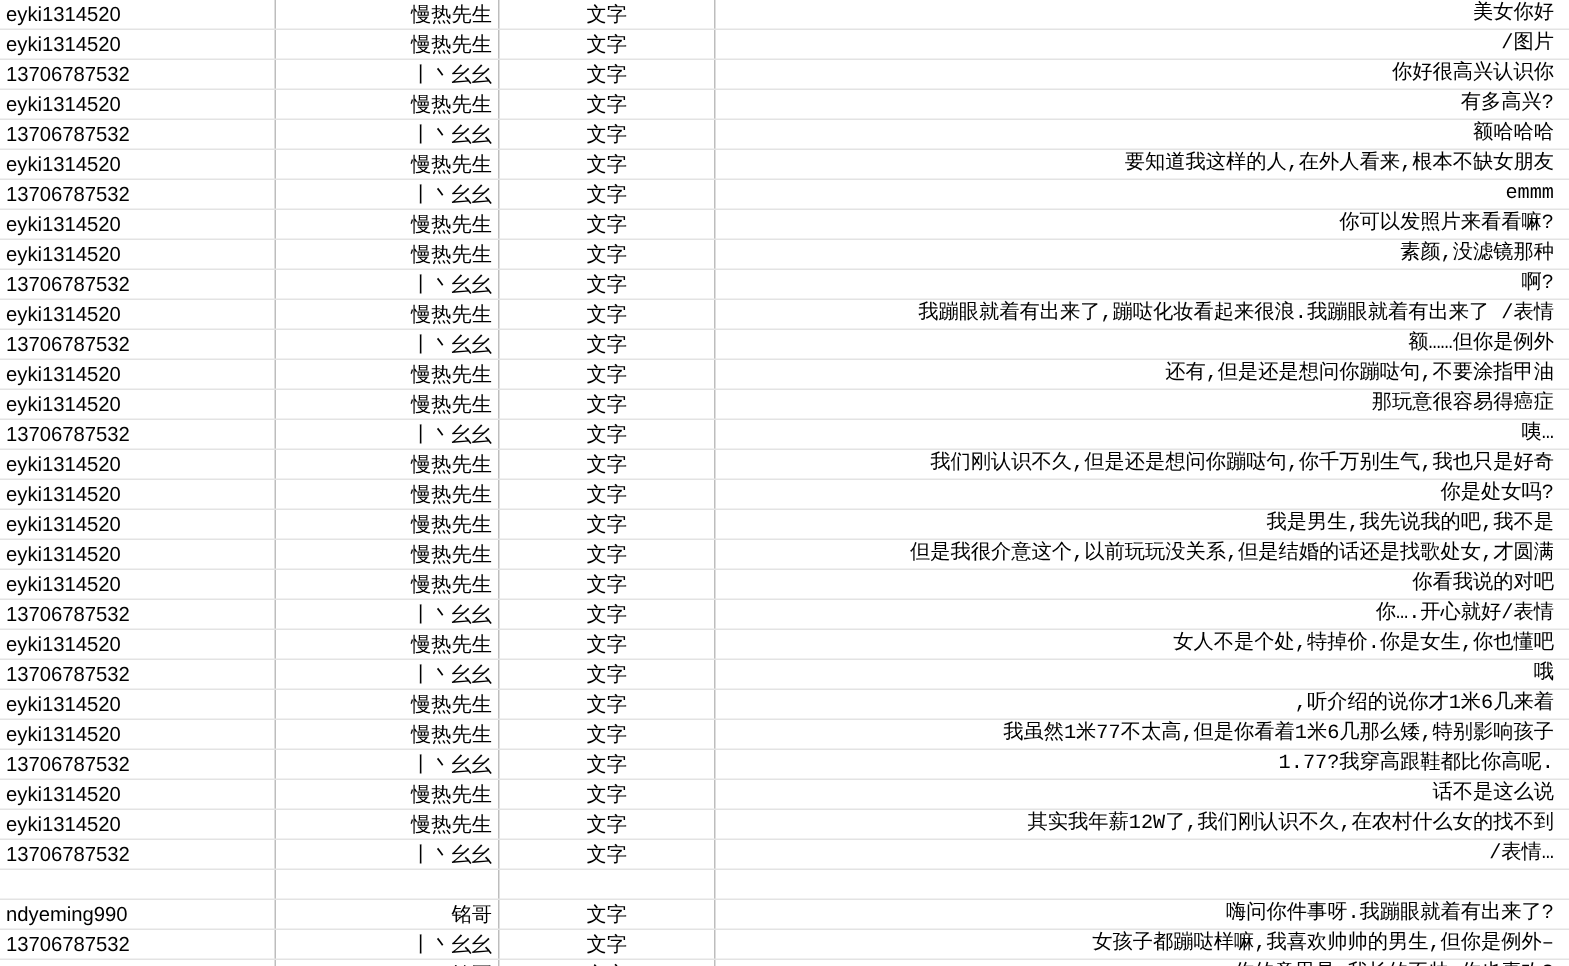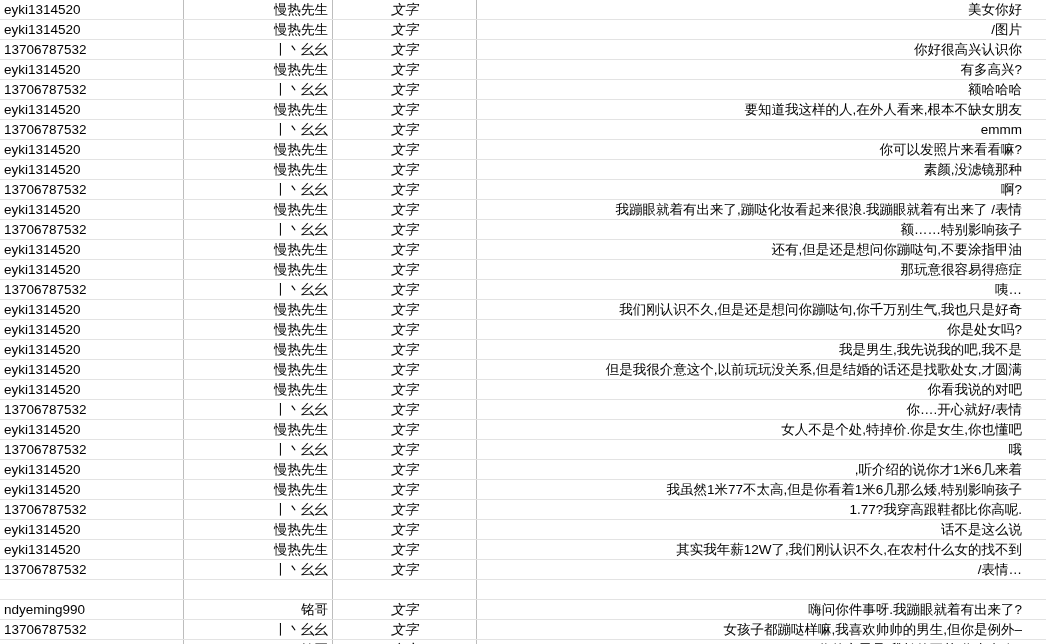--- a/index.html
+++ b/index.html
@@ -35,25 +35,25 @@
   }
   td.c-nick {
     width: 140px;
     text-align: right;
     border-right: 1px solid #bdbdbd;
   }
   td.c-type {
     width: 135px;
     text-align: center;
     border-right: 1px solid #bdbdbd;
-    font-style: italic;
   }
   td.c-msg {
     text-align: right;
-    padding-right: 24px;
+    padding-right: 10px;
+    font-family: Liberation Mono, monospace;
   }
   tr.spacer td {
     height: 19px;
     border-bottom: 1px solid #e3e3e3;
   }
 </style>
 </head>
 <body>
 
 <table class="sheet">
@@ -121,21 +121,21 @@
       <tr class="">
         <td class="c-account">eyki1314520</td>
         <td class="c-nick">慢热先生</td>
         <td class="c-type">文字</td>
         <td class="c-msg">我蹦眼就着有出来了,蹦哒化妆看起来很浪.我蹦眼就着有出来了 /表情</td>
       </tr>
       <tr class="">
         <td class="c-account">13706787532</td>
         <td class="c-nick">丨丶幺幺</td>
         <td class="c-type">文字</td>
-        <td class="c-msg">额……特别影响孩子</td>
+        <td class="c-msg">额……但你是例外</td>
       </tr>
       <tr class="">
         <td class="c-account">eyki1314520</td>
         <td class="c-nick">慢热先生</td>
         <td class="c-type">文字</td>
         <td class="c-msg">还有,但是还是想问你蹦哒句,不要涂指甲油</td>
       </tr>
       <tr class="">
         <td class="c-account">eyki1314520</td>
         <td class="c-nick">慢热先生</td>

